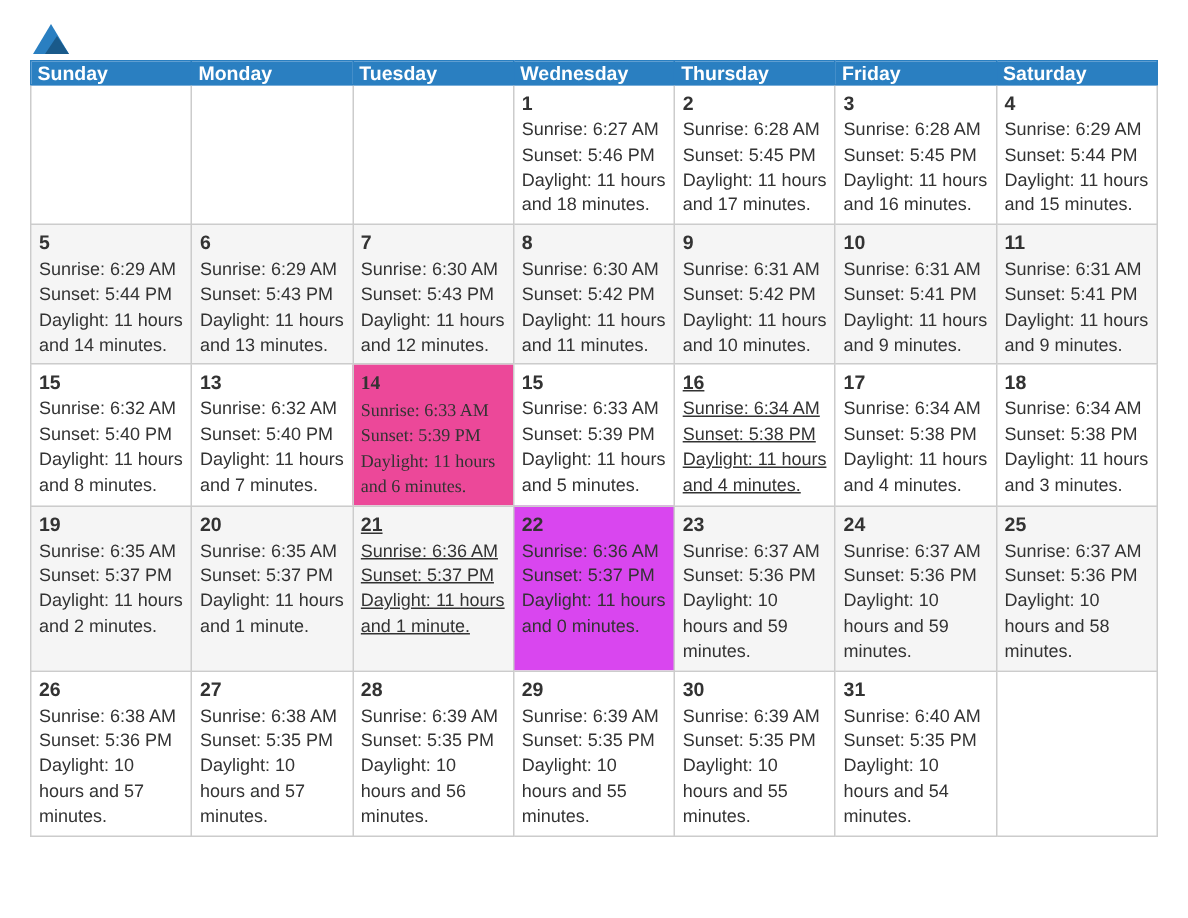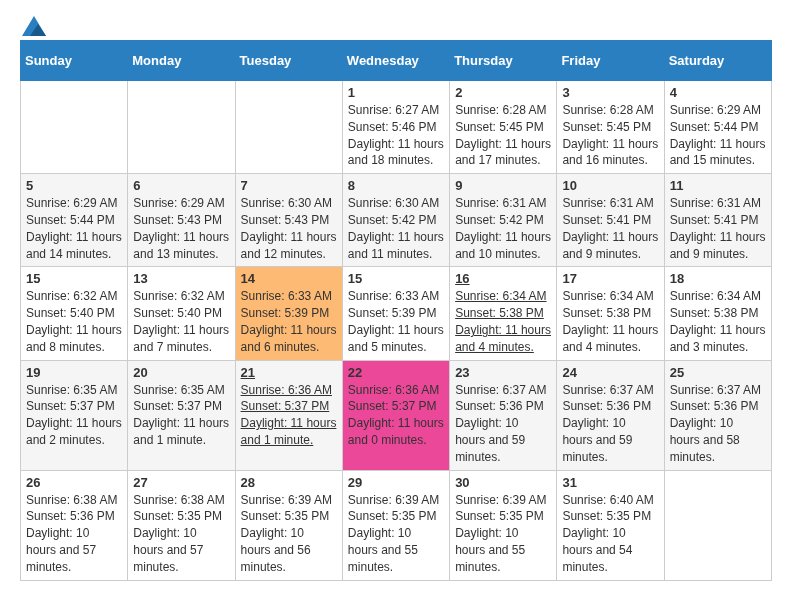--- a/index.html
+++ b/index.html
@@ -54,21 +54,21 @@
       color: #555;
     }
     .calendar {
       width: 100%;
       border-collapse: collapse;
       border: 1px solid #ccc;
     }
     .calendar th {
       background: #2a7fc1;
       color: white;
-      padding: 12px 4px;
+      padding: 0 4px;
       font-size: 13px;
       font-weight: bold;
       text-align: left;
       border: 1px solid #2a7fc1;
     }
     .calendar td {
       border: 1px solid #ccc;
       vertical-align: top;
       padding: 4px 5px;
       width: calc(100%/7);
@@ -210,21 +210,21 @@
           <div class="day-info" style="white-space: pre-line;">Sunrise: 6:32 AM
 Sunset: 5:40 PM
 Daylight: 11 hours and 8 minutes.</div>
         </td>
         <td style="background: rgb(255, 255, 255);">
           <span class="day-number">13</span>
           <div class="day-info" style="white-space: pre-line;">Sunrise: 6:32 AM
 Sunset: 5:40 PM
 Daylight: 11 hours and 7 minutes.</div>
         </td>
-        <td style="background: #fdba74;">
+        <td style="background: #ec4899; font-family: Liberation Serif, serif;">
           <span class="day-number">14</span>
           <div class="day-info" style="white-space: pre-line;">Sunrise: 6:33 AM
 Sunset: 5:39 PM
 Daylight: 11 hours and 6 minutes.</div>
         </td>
         <td style="background: rgb(255, 255, 255);">
           <span class="day-number">15</span>
           <div class="day-info" style="white-space: pre-line;">Sunrise: 6:33 AM
 Sunset: 5:39 PM
 Daylight: 11 hours and 5 minutes.</div>
@@ -260,21 +260,21 @@
           <div class="day-info" style="white-space: pre-line;">Sunrise: 6:35 AM
 Sunset: 5:37 PM
 Daylight: 11 hours and 1 minute.</div>
         </td>
         <td style="background: rgb(245, 245, 245); text-decoration: underline;">
           <span class="day-number">21</span>
           <div class="day-info" style="white-space: pre-line;">Sunrise: 6:36 AM
 Sunset: 5:37 PM
 Daylight: 11 hours and 1 minute.</div>
         </td>
-        <td style="background: #ec4899;">
+        <td style="background: #d946ef;">
           <span class="day-number">22</span>
           <div class="day-info" style="white-space: pre-line;">Sunrise: 6:36 AM
 Sunset: 5:37 PM
 Daylight: 11 hours and 0 minutes.</div>
         </td>
         <td style="background: rgb(245, 245, 245);">
           <span class="day-number">23</span>
           <div class="day-info" style="white-space: pre-line;">Sunrise: 6:37 AM
 Sunset: 5:36 PM
 Daylight: 10 hours and 59 minutes.</div>

